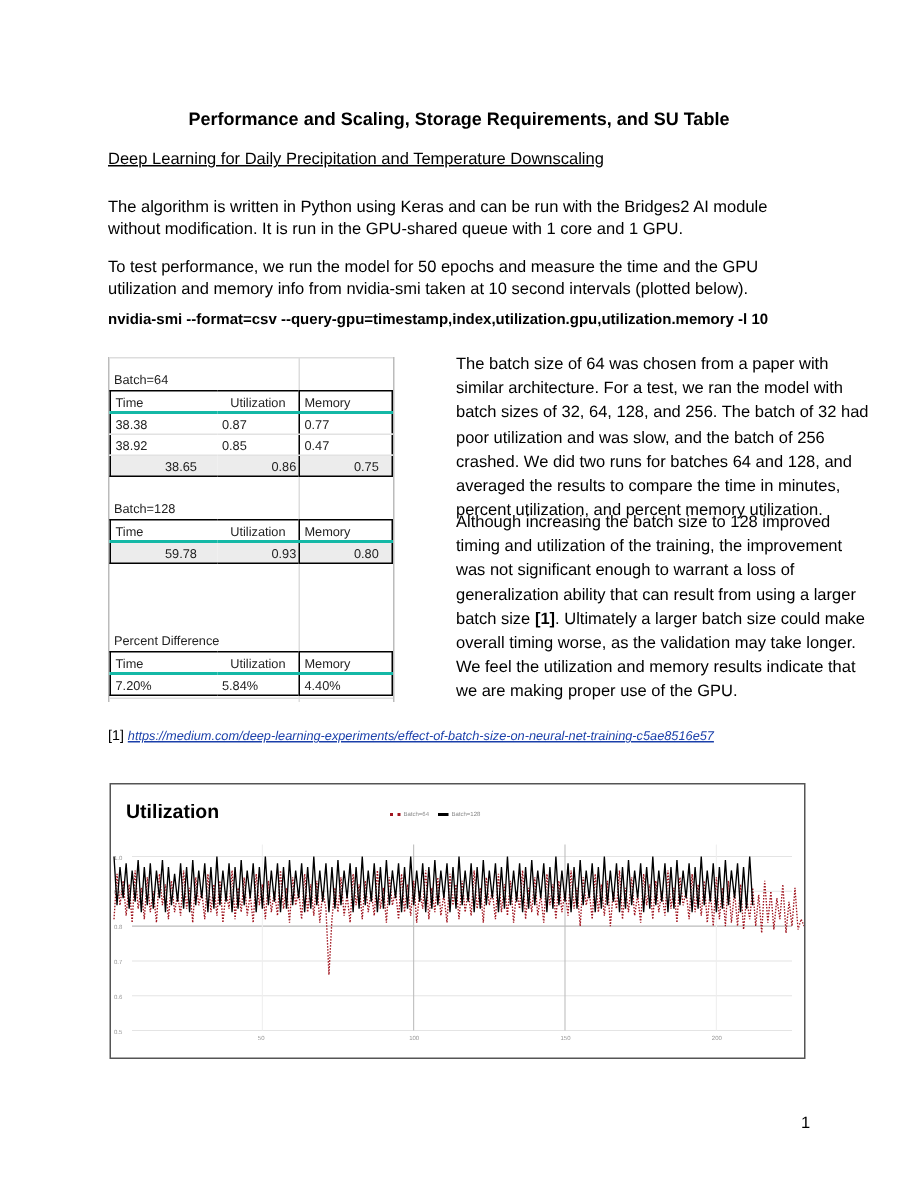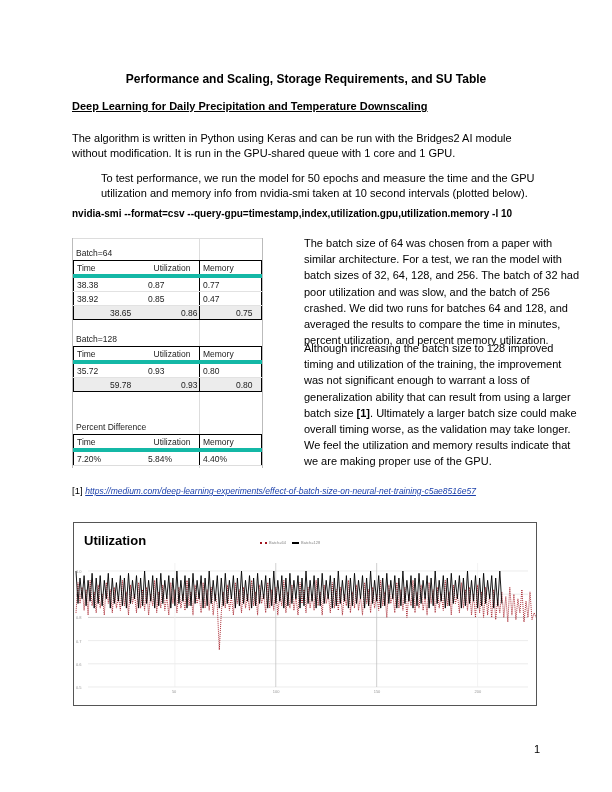--- a/index.html
+++ b/index.html
@@ -1,36 +1,36 @@
 <!DOCTYPE html>
 <html><head>
 <meta charset="utf-8">
 <style>
   html, body { margin: 0; padding: 0; background: #ffffff; }
   body { width: 612px; height: 792px; position: relative; overflow: hidden;
          font-family: "Liberation Sans", sans-serif; color: #000; }
   .page-title { position: absolute; left: 0; width: 612px; top: 72px; text-align: center;
                 font-size: 12px; font-weight: bold; }
   .section-heading { position: absolute; left: 72px; top: 100px; font-size: 11px;
-                     font-weight: bold; text-decoration: underline; }
+                     font-weight: normal; text-decoration: underline; }
   .para { position: absolute; left: 72px; width: 470px; font-size: 11px; line-height: 15px; }
   #p1 { top: 131px; }
-  #p2 { top: 171px; margin-left: 29px; }
+  #p2 { top: 171px; }
   .cmd { position: absolute; left: 72px; top: 208px; font-size: 10px; font-weight: bold; }
 
   
   .sheet { position: absolute; left: 72px; top: 238px; width: 189px; height: 230px;
            font-size: 8.5px; color: #222; border-left: 1px solid #bbb; border-right: 1px solid #bbb; }
   .sheet .vline { position: absolute; left: 126px; top: 0; bottom: 0; width: 0; border-left: 1px solid #ddd; }
   .blk { position: absolute; left: 0; width: 189px; }
   .blk .label { position: absolute; left: 3px; height: 12px; line-height: 12px; }
   .blk .hline { position: absolute; left: 0; width: 189px; border-top: 1px solid #ddd; }
   table.t { position: absolute; left: 0; width: 189px; border-collapse: collapse; table-layout: fixed; }
   table.t th, table.t td { height: 13px; padding: 0 3px; font-weight: normal; font-size: 8.5px; }
-  table.t th { text-align: left; border-bottom: 4px solid #14b8a6; margin-left: 44px; }
+  table.t th { text-align: left; border-bottom: 2px solid #14b8a6; margin-left: 44px; }
   table.t th.c2 { text-align: center; }
   table.t td { text-align: left; }
   table.t { border: 1px solid #000; }
   table.t td.c2, table.t th.c2 { border-right: 1px solid #000; }
   table.t tr.shade td { background: #ececec; padding-left: 36px; }
   table.t tr td { border-bottom: 1px solid #e2e2e2; }
   table.t tr:last-child td { border-bottom: none; }
 
   .side { position: absolute; left: 271px; width: 280px; font-size: 11px; line-height: 16.2px; margin-left: 33px; }
   #s1 { top: 235px; }
@@ -102,25 +102,20 @@
           <col style="width:38%">
           <col style="width:29%">
           <col style="width:33%">
         </colgroup>
       <tbody>
           <tr>
             <th>Time</th>
             <th class="c2">Utilization</th>
             <th>Memory</th>
           </tr>
-      <tr>
-            <td>35.72</td>
-            <td class="c2">0.93</td>
-            <td>0.80</td>
-          </tr>
       <tr class="shade">
             <td>59.78</td>
             <td class="c2">0.93</td>
             <td>0.80</td>
           </tr>
     </tbody>
       </table>
   </div>
 
   <div class="blk" style="top:172px">

